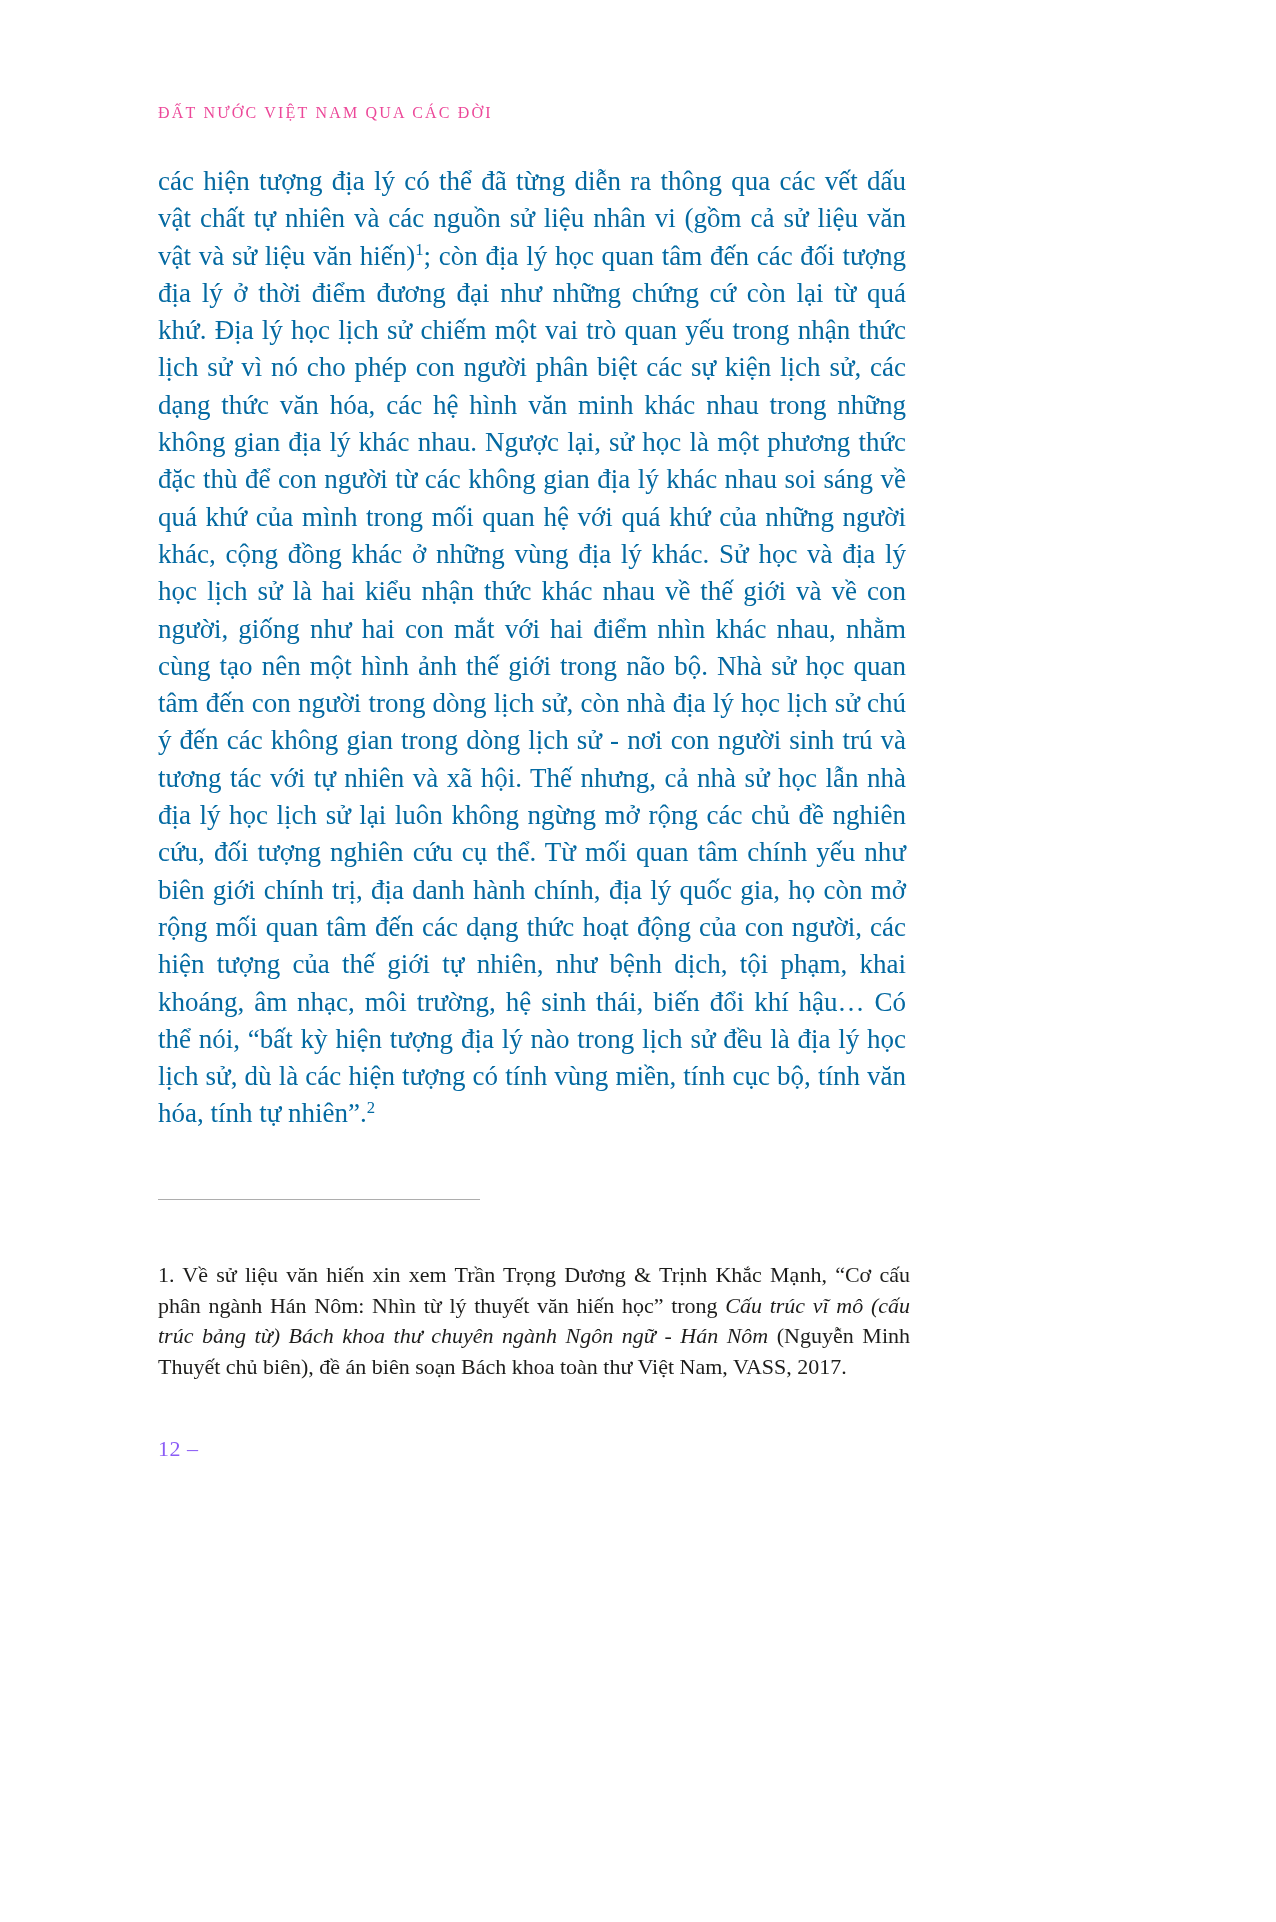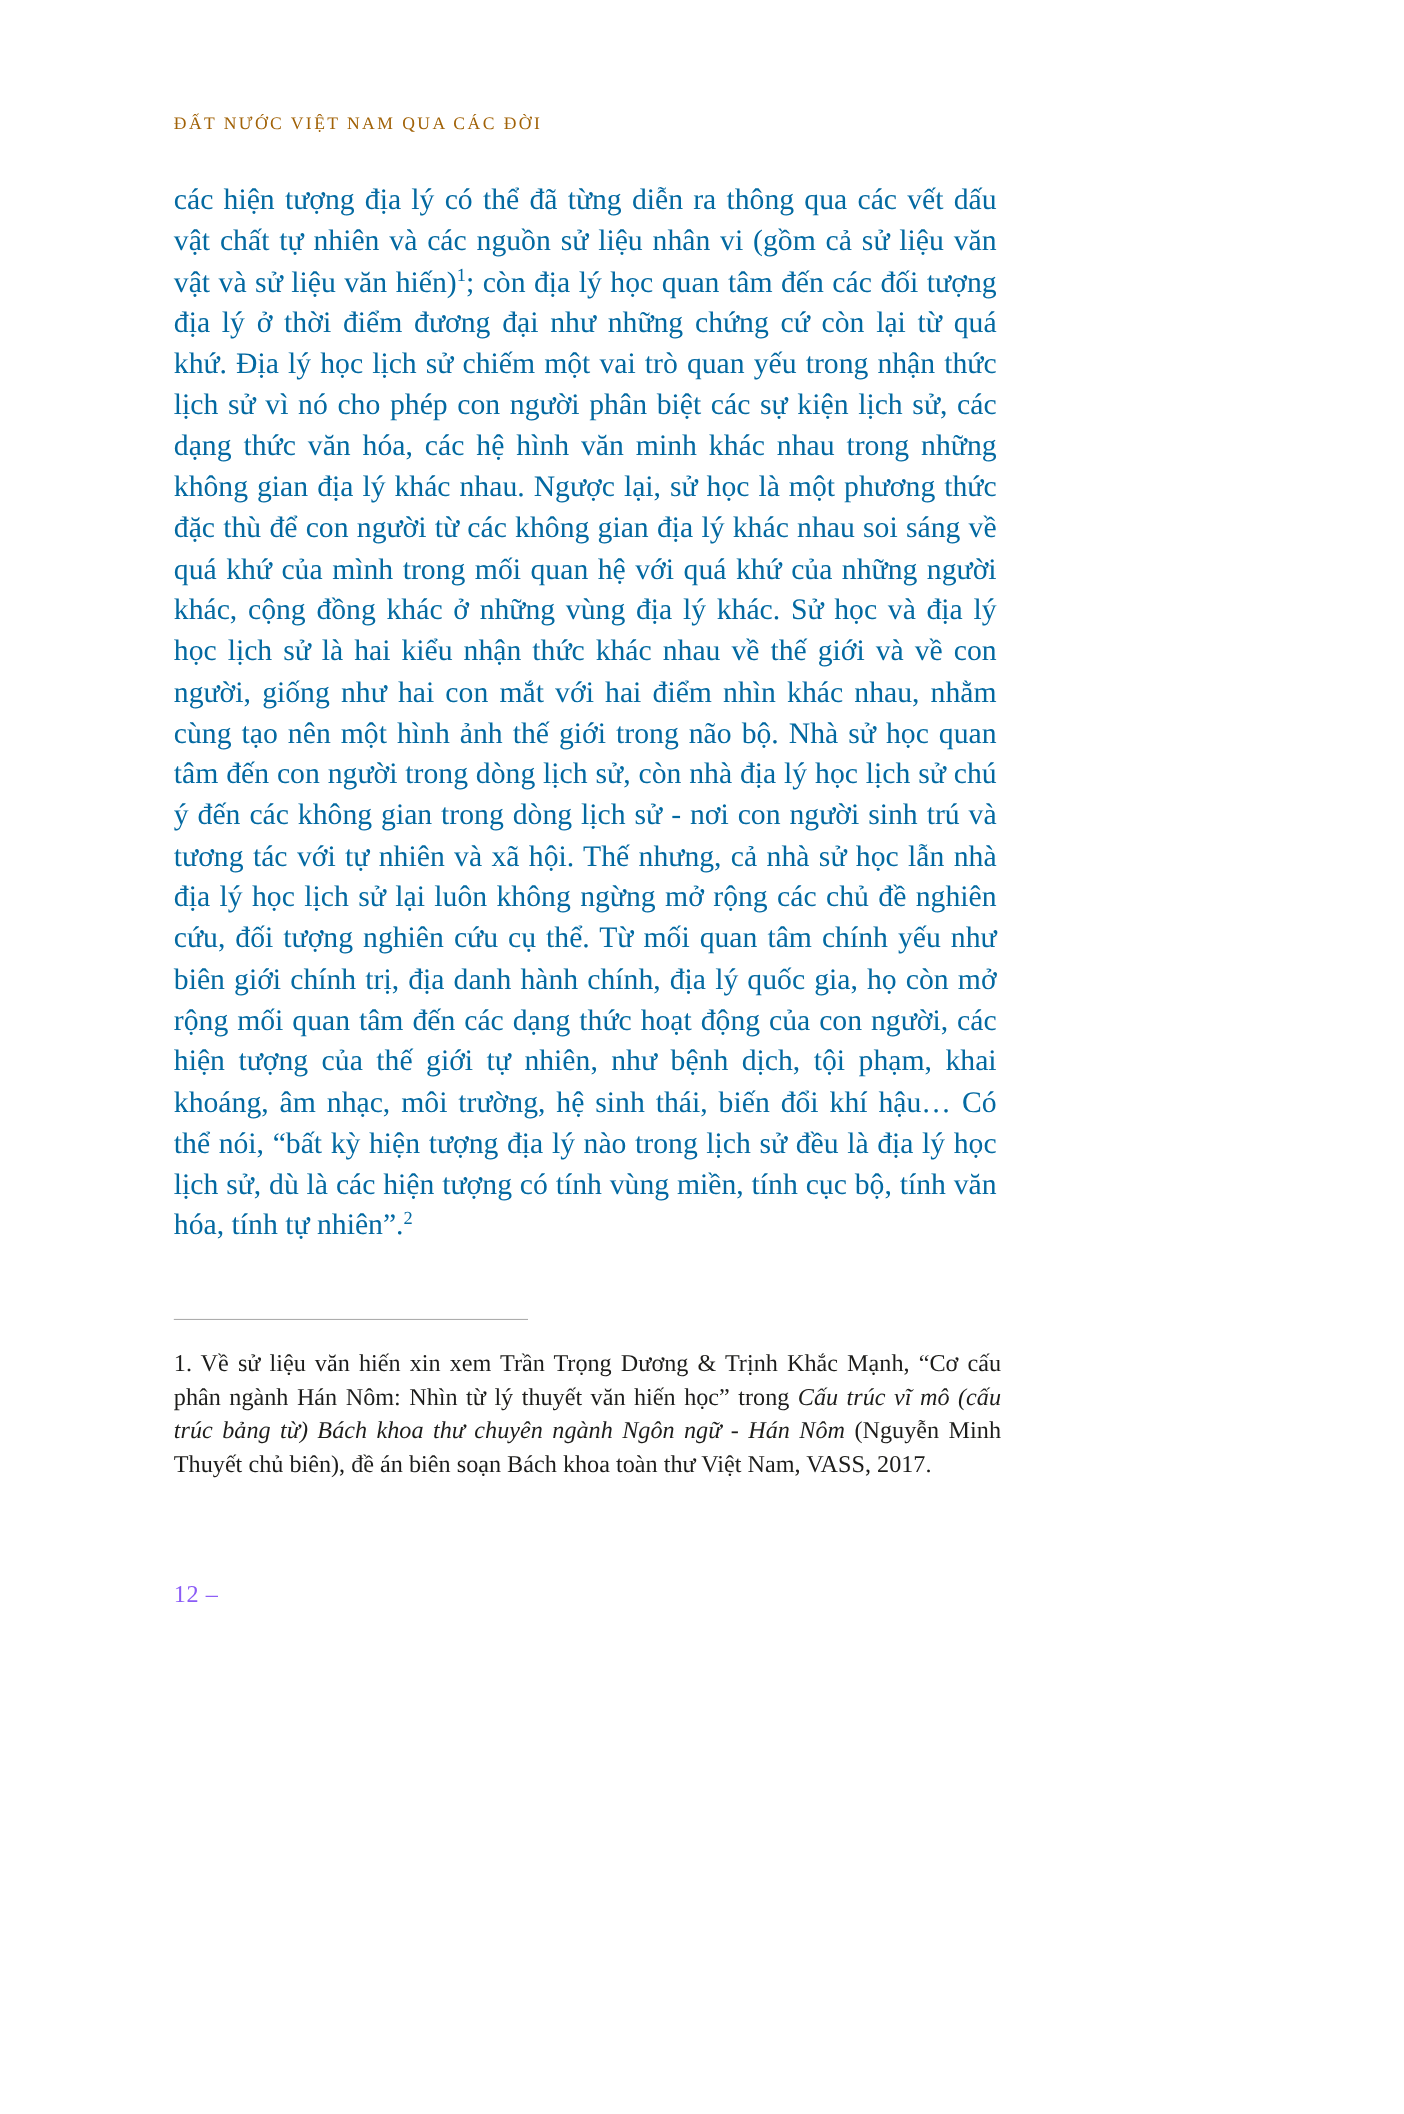--- a/index.html
+++ b/index.html
@@ -15,21 +15,21 @@
     color: #1d1d1b;
     overflow: hidden;
   }
 
   .running-head {
     position: absolute;
     top: 104px;
     left: 158px;
     font-size: 16px;
     letter-spacing: 2.2px;
-    color: #a16207;
+    color: #ec4899;
     font-family: "Liberation Serif", serif;
     white-space: nowrap;
   }
 
   .body-text {
     position: absolute;
     top: 163px;
     left: 158px;
     width: 748px;
   }
@@ -63,20 +63,21 @@
     top: 1224px;
     left: 158px;
     width: 752px;
   }
 
   .footnotes .footnote {
     font-size: 22px;
     line-height: 30.5px;
     text-align: justify;
     color: #1d1d1b;
+    margin-top: 36px;
   }
 
   .footnotes .footnote + .footnote {
     margin-top: 14px;
   }
 
   .footnotes em, .body-text em {
     font-style: italic;
   }
 

